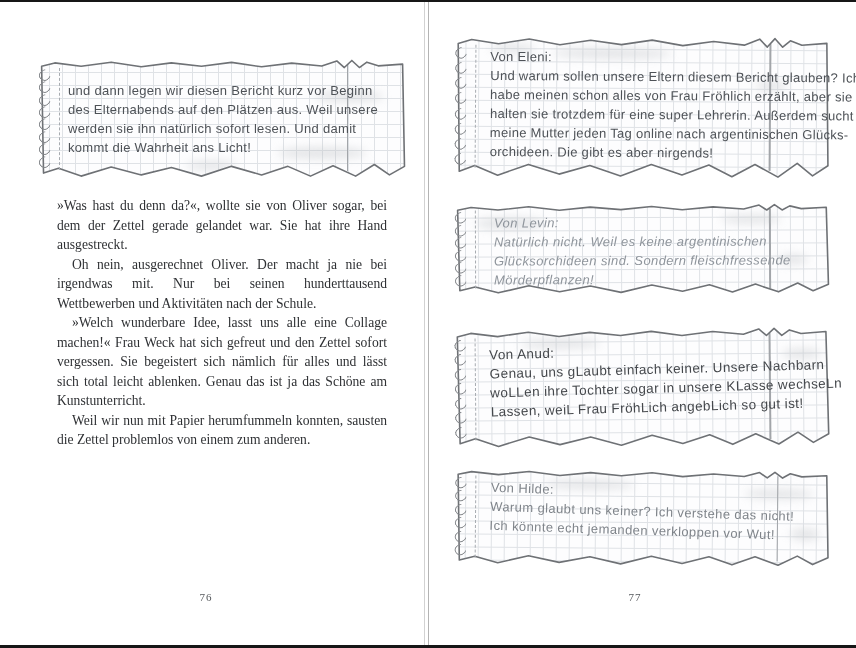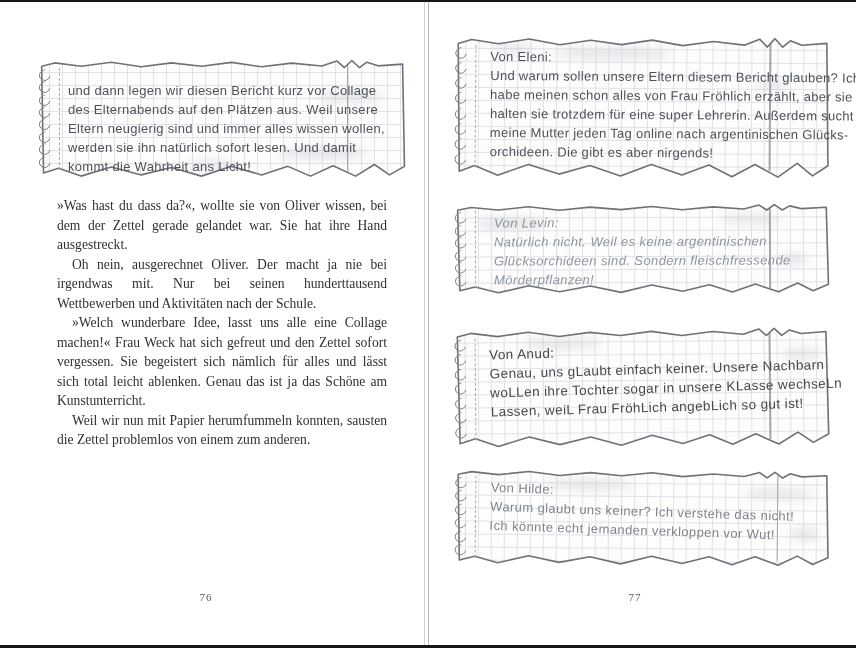--- a/index.html
+++ b/index.html
@@ -106,32 +106,31 @@
         <i></i>
         <i></i>
         <i></i>
         <i></i>
         <i></i>
         <i></i>
     </div>
     <span class="perf"></span>
     <div class="note-text hw-a" style="left:32px;top:22px;">
       <div>
-          <div class="hw-line">und dann legen wir diesen Bericht kurz vor Collage</div>
+          <div class="hw-line">und dann legen wir diesen Bericht kurz vor Beginn</div>
           <div class="hw-line">des Elternabends auf den Plätzen aus. Weil unsere</div>
-          <div class="hw-line">Eltern neugierig sind und immer alles wissen wollen,</div>
           <div class="hw-line">werden sie ihn natürlich sofort lesen. Und damit</div>
           <div class="hw-line">kommt die Wahrheit ans Licht!</div>
         </div>
     </div>
   </div>
 
   <div class="bodytext">
     <div>
-        <p>»Was hast du dass da?«, wollte sie von Oliver wissen, bei dem der Zettel gerade gelandet war. Sie hat ihre Hand ausgestreckt.</p>
+        <p>»Was hast du denn da?«, wollte sie von Oliver sogar, bei dem der Zettel gerade gelandet war. Sie hat ihre Hand ausgestreckt.</p>
         <p>Oh nein, ausgerechnet Oliver. Der macht ja nie bei irgendwas mit. Nur bei seinen hunderttausend Wettbewerben und Aktivitäten nach der Schule.</p>
         <p>»Welch wunderbare Idee, lasst uns alle eine Collage machen!« Frau Weck hat sich gefreut und den Zettel sofort vergessen. Sie begeistert sich nämlich für alles und lässt sich total leicht ablenken. Genau das ist ja das Schöne am Kunstunterricht.</p>
         <p>Weil wir nun mit Papier herumfummeln konnten, sausten die Zettel problemlos von einem zum anderen.</p>
       </div>
   </div>
 
   <div class="page-number">76</div>
 </div>
 
 <div class="page right">

